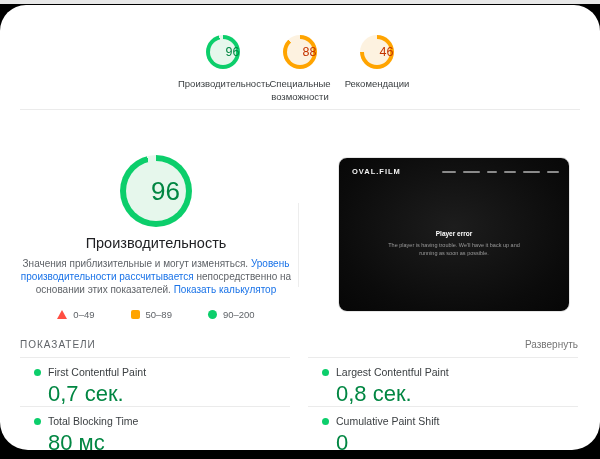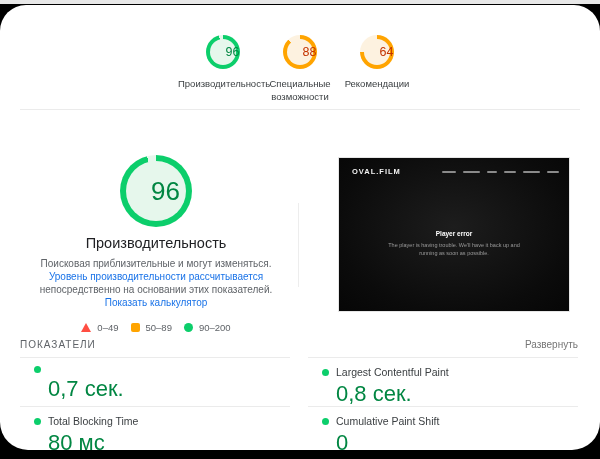--- a/index.html
+++ b/index.html
@@ -30,31 +30,31 @@
   .section-divider{position:absolute;top:104px;left:20px;width:560px;height:1px;background:#ebebeb;}
 
   
   .main-left{position:absolute;top:150px;left:20px;width:272px;text-align:center;}
   .gauge-lg{width:72px;height:72px;margin:0 auto;}
   .gauge-lg::before{inset:6px;}
   .gauge-lg .gauge-num{font-size:26px;}
   .perf-title{margin-top:8px;font-size:14.5px;color:#202124;font-weight:400;}
   .perf-desc{margin-top:6px;font-size:10px;line-height:13px;color:#5f6368;}
   .perf-desc a{color:#1a73e8;text-decoration:none;cursor:pointer;}
-  .legend{margin-top:13px;display:flex;justify-content:center;gap:12px;align-items:center;}
+  .legend{margin-top:13px;display:flex;justify-content:center;gap:36px;align-items:center;}
   .legend-item{display:flex;align-items:center;gap:6px;font-size:9.5px;color:#5f6368;}
   .sym-triangle{width:0;height:0;border-left:5px solid transparent;border-right:5px solid transparent;}
   .sym-square{width:9px;height:9px;border-radius:2px;}
   .sym-circle{width:9px;height:9px;border-radius:50%;}
 
   .main-divider-v{position:absolute;left:298px;top:198px;width:1px;height:84px;background:#ededed;}
 
   
   .thumb{
-    position:absolute;left:338px;top:152px;width:232px;height:155px;border-radius:0;
+    position:absolute;left:338px;top:152px;width:232px;height:155px;border-radius:9px;
     border:1px solid #e6e6e6;box-sizing:border-box;
     background:radial-gradient(ellipse at 50% 45%, #1d1d1d 0%, #0b0b0b 72%, #060606 100%);
     overflow:hidden;
   }
   .thumb-logo{position:absolute;left:13px;top:9px;color:#f2f2f2;font-size:7.5px;letter-spacing:1px;font-weight:700;}
   .thumb-nav{position:absolute;right:10px;top:13px;display:flex;gap:7px;align-items:center;}
   .thumb-nav span{display:block;height:2px;background:#8a8a8a;border-radius:1px;}
   .thumb-error{position:absolute;left:0;right:0;top:72px;text-align:center;}
   .thumb-error-title{color:#fff;font-size:6.5px;font-weight:700;}
   .thumb-error-msg{margin-top:4px;color:#9b9b9b;font-size:5.5px;line-height:8px;}
@@ -91,35 +91,35 @@
       <div class="summary-label">Производительность</div>
     </div>
     <div class="summary-item">
       <div class="gauge gauge-sm" style="background: conic-gradient(rgb(255, 164, 0) 0deg, rgb(255, 164, 0) 316.8deg, rgb(253, 242, 224) 316.8deg, rgb(253, 242, 224) 360deg); --fill: #fdf2e0; color: rgb(195, 51, 0); align-items: center;">
         <span class="gauge-num">88</span>
       </div>
       <div class="summary-label">Специальные возможности</div>
     </div>
     <div class="summary-item">
       <div class="gauge gauge-sm" style="background: conic-gradient(rgb(255, 164, 0) 0deg, rgb(255, 164, 0) 270deg, rgb(253, 242, 224) 270deg, rgb(253, 242, 224) 360deg); --fill: #fdf2e0; color: rgb(195, 51, 0);">
-        <span class="gauge-num">64</span>
+        <span class="gauge-num">46</span>
       </div>
       <div class="summary-label">Рекомендации</div>
     </div>
   </div>
 
   <div class="section-divider"></div>
 
   <div class="main-left">
     <div class="gauge gauge-lg" style="background: conic-gradient(rgb(12, 206, 107) 0deg, rgb(12, 206, 107) 345.6deg, rgb(230, 247, 236) 345.6deg, rgb(230, 247, 236) 360deg); --fill: #e6f7ec; color: rgb(1, 134, 66);">
       <span class="gauge-num">96</span>
     </div>
     <div class="perf-title">Производительность</div>
     <div class="perf-desc">
-      <span>Поисковая приблизительные и могут изменяться. </span><a>Уровень производительности рассчитывается</a><span> непосредственно на основании этих показателей. </span><a>Показать калькулятор</a>
+      <span>Значения приблизительные и могут изменяться. </span><a>Уровень производительности рассчитывается</a><span> непосредственно на основании этих показателей. </span><a>Показать калькулятор</a>
     </div>
     <div class="legend">
       <div class="legend-item">
         <span class="sym-triangle" style="border-bottom:9px solid #ff4e42;"></span>
         <span>0–49</span>
       </div>
       <div class="legend-item">
         <span class="sym-square" style="background:#ffa400;"></span>
         <span>50–89</span>
       </div>
@@ -153,20 +153,21 @@
 
   <div class="metrics-header">
     <span class="metrics-title">ПОКАЗАТЕЛИ</span>
     <span class="metrics-expand">Развернуть</span>
   </div>
 
   <div class="metrics-grid">
     <div class="metric">
       <div class="metric-head">
         <span class="metric-dot"></span>
+        <span class="metric-name">First Contentful Paint</span>
       </div>
       <div class="metric-value">0,7 сек.</div>
     </div>
     <div class="metric">
       <div class="metric-head">
         <span class="metric-dot"></span>
         <span class="metric-name">Largest Contentful Paint</span>
       </div>
       <div class="metric-value">0,8 сек.</div>
     </div>

